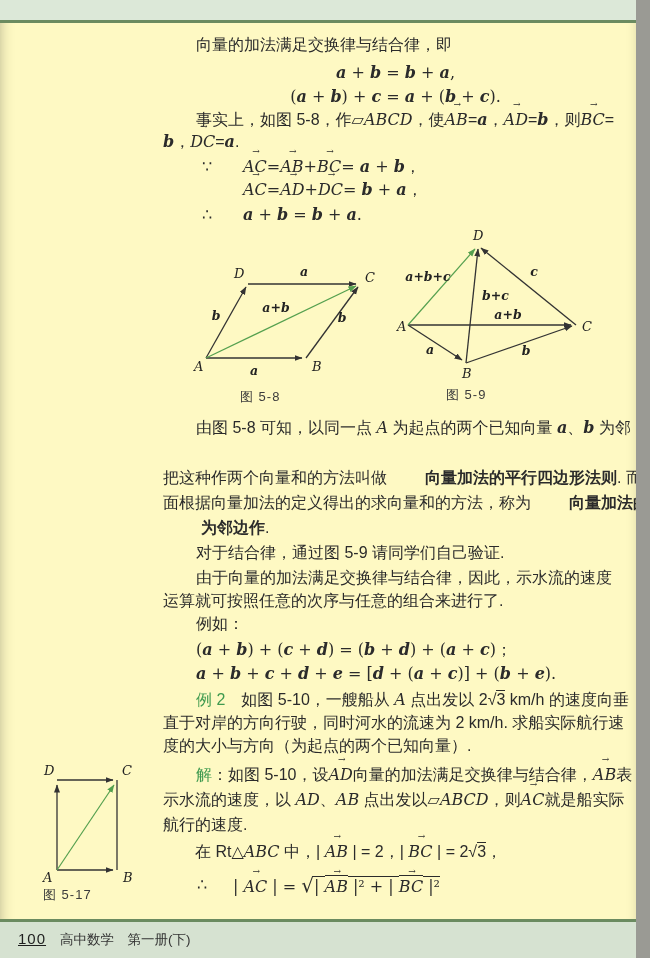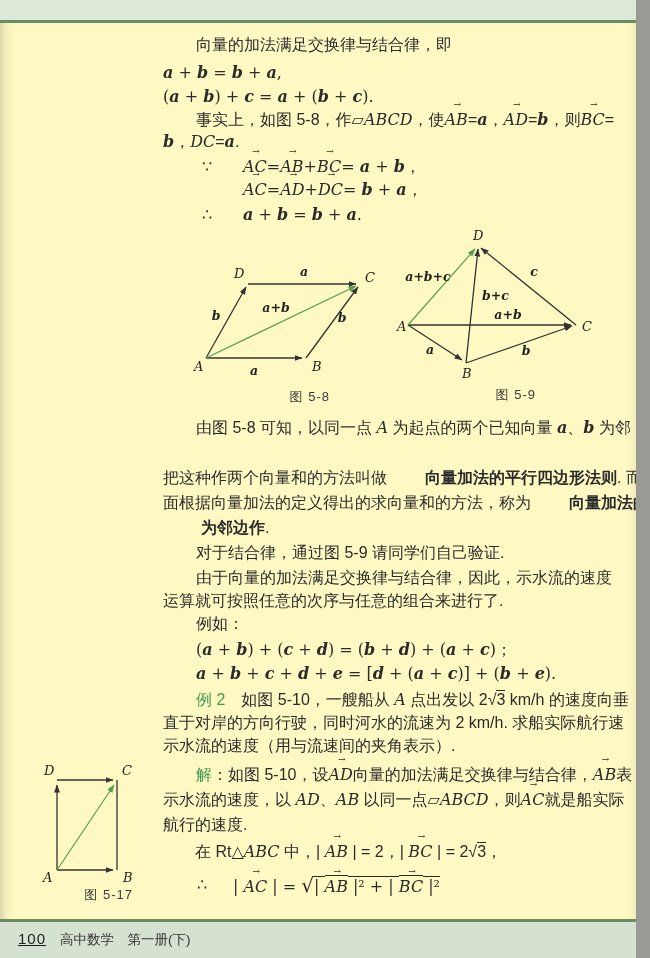--- a/index.html
+++ b/index.html
@@ -12,32 +12,32 @@
                inset 0 -6px 10px -8px rgba(60,60,50,.2);
   }
   .band-top{position:absolute;left:0;top:0;width:650px;height:20px;background:var(--band-green,#dce8d8);}
   .rule-top{position:absolute;left:0;top:20px;width:650px;height:3px;background:var(--rule-green,#6b8b60);}
   .rule-bottom{position:absolute;left:0;top:919px;width:650px;height:3px;background:var(--rule-green,#6b8b60);}
   .band-bottom{position:absolute;left:0;top:922px;width:650px;height:36px;background:var(--band-green2,#d6e2d1);}
   .footer-text{position:absolute;top:930px;left:18px;font-size:13.5px;color:#333;white-space:nowrap;}
   .footer-text .pn{font-size:15px;color:#1e1e1e;margin-right:14px;letter-spacing:1px;text-decoration:underline;}
 
   .line{position:absolute;font-size:16px;line-height:22px;color:#2b2b2b;white-space:nowrap;}
-  .c{left:163px;width:465px;}
+  .c{left:163px;width:465px;text-align:center;}
   .m{font-family:"DejaVu Serif",serif;}
   .i{font-family:"DejaVu Serif",serif;font-style:italic;}
   .bi{font-family:"DejaVu Serif",serif;font-style:italic;font-weight:bold;}
   .b{font-weight:bold;padding-left:38px;}
   .g{color:var(--accent-green,#3f9a4f);}
   .v{font-family:"DejaVu Serif",serif;font-style:italic;position:relative;display:inline-block;}
   .v::after{content:"\2192";position:absolute;left:0;right:-2px;top:-9px;font-size:9px;line-height:9px;
             text-align:center;font-style:normal;font-weight:400;color:#2b2b2b;}
   .ol{border-top:1.4px solid #2b2b2b;}
   .rad{font-size:20px;}
-  .figcap{position:absolute;font-size:13px;color:#3c3c3c;letter-spacing:1px;text-align:right;width:90px;}
+  .figcap{position:absolute;font-size:13px;color:#3c3c3c;letter-spacing:1px;text-align:left;width:90px;}
   svg{position:absolute;overflow:visible;}
   svg text{font-family:"DejaVu Serif",serif;font-style:italic;fill:#222;}
   svg .vtx{font-size:13px;}
   svg .edg{font-size:12.5px;font-weight:bold;}
   .stroke-black{stroke:#333;stroke-width:1.3;fill:none;}
   .stroke-green{stroke:var(--figure-green,#55a04f);stroke-width:1.2;fill:none;}
   .mk-black{fill:#333;}
   .mk-green{fill:var(--figure-green,#55a04f);}
 </style>
 </head>
@@ -119,23 +119,23 @@
   <div class="line" style="left:163px;top:517px"><span class="b">为邻边作</span><span>.</span></div>
   <div class="line" style="left:196px;top:542px"><span>对于结合律，通过图 5-9 请同学们自己验证.</span></div>
   <div class="line" style="left:196px;top:567px"><span>由于向量的加法满足交换律与结合律，因此，示水流的速度</span></div>
   <div class="line" style="left:163px;top:590px"><span>运算就可按照任意的次序与任意的组合来进行了.</span></div>
   <div class="line" style="left:196px;top:613px"><span>例如：</span></div>
   <div class="line m" style="left:196px;top:639px"><span>(</span><span class="bi">a</span><span> + </span><span class="bi">b</span><span>) + (</span><span class="bi">c</span><span> + </span><span class="bi">d</span><span>) = (</span><span class="bi">b</span><span> + </span><span class="bi">d</span><span>) + (</span><span class="bi">a</span><span> + </span><span class="bi">c</span><span>)；</span></div>
   <div class="line m" style="left:196px;top:663px"><span class="bi">a</span><span> + </span><span class="bi">b</span><span> + </span><span class="bi">c</span><span> + </span><span class="bi">d</span><span> + </span><span class="bi">e</span><span> = [</span><span class="bi">d</span><span> + (</span><span class="bi">a</span><span> + </span><span class="bi">c</span><span>)] + (</span><span class="bi">b</span><span> + </span><span class="bi">e</span><span>).</span></div>
 
   <div class="line" style="left:196px;top:689px"><span class="g">例 2</span><span>　如图 5-10，一艘船从 </span><span class="i">A</span><span> 点出发以 2</span><span>√</span><span class="ol">3</span><span> km/h 的速度向垂</span></div>
   <div class="line" style="left:163px;top:712px"><span>直于对岸的方向行驶，同时河水的流速为 2 km/h. 求船实际航行速</span></div>
-  <div class="line" style="left:163px;top:735px"><span>示水流的速度（用与流速间的夹角表示）.</span></div>
+  <div class="line" style="left:163px;top:735px"><span>度的大小与方向（为起点的两个已知向量）.</span></div>
   <div class="line" style="left:196px;top:764px"><span class="g">解</span><span>：如图 5-10，设</span><span class="v">AD</span><span>向量的加法满足交换律与结合律，</span><span class="v">AB</span><span>表</span></div>
-  <div class="line" style="left:163px;top:789px"><span>示水流的速度，以 </span><span class="i">AD</span><span>、</span><span class="i">AB</span><span> 以同一点▱</span><span class="i">ABCD</span><span>，则</span><span class="v">AC</span><span>就是船实际</span></div>
+  <div class="line" style="left:163px;top:789px"><span>示水流的速度，以 </span><span class="i">AD</span><span>、</span><span class="i">AB</span><span> 点出发以▱</span><span class="i">ABCD</span><span>，则</span><span class="v">AC</span><span>就是船实际</span></div>
   <div class="line" style="left:163px;top:814px"><span>航行的速度.</span></div>
   <div class="line" style="left:195px;top:841px"><span>在 Rt△</span><span class="i">ABC</span><span> 中，| </span><span class="v">AB</span><span> | = 2，| </span><span class="v">BC</span><span> | = 2</span><span>√</span><span class="ol">3</span><span>，</span></div>
   <div class="line" style="left:197px;top:874px">∴</div>
   <div class="line m" style="left:233px;top:874px"><span>| </span><span class="v">AC</span><span> | = </span><span class="rad">√</span><span class="ol">| </span><span class="v ol">AB</span><span class="ol"> |² + | </span><span class="v ol">BC</span><span class="ol"> |²</span></div>
 
   <svg style="left:38px;top:762px" width="100" height="125" viewBox="0 0 100 125">
     <defs>
       <marker id="mb510" markerWidth="9" markerHeight="7" refX="7.5" refY="3" orient="auto" markerUnits="userSpaceOnUse">
         <path d="M0,0L8,3L0,6Z" class="mk-black"></path>
       </marker>

